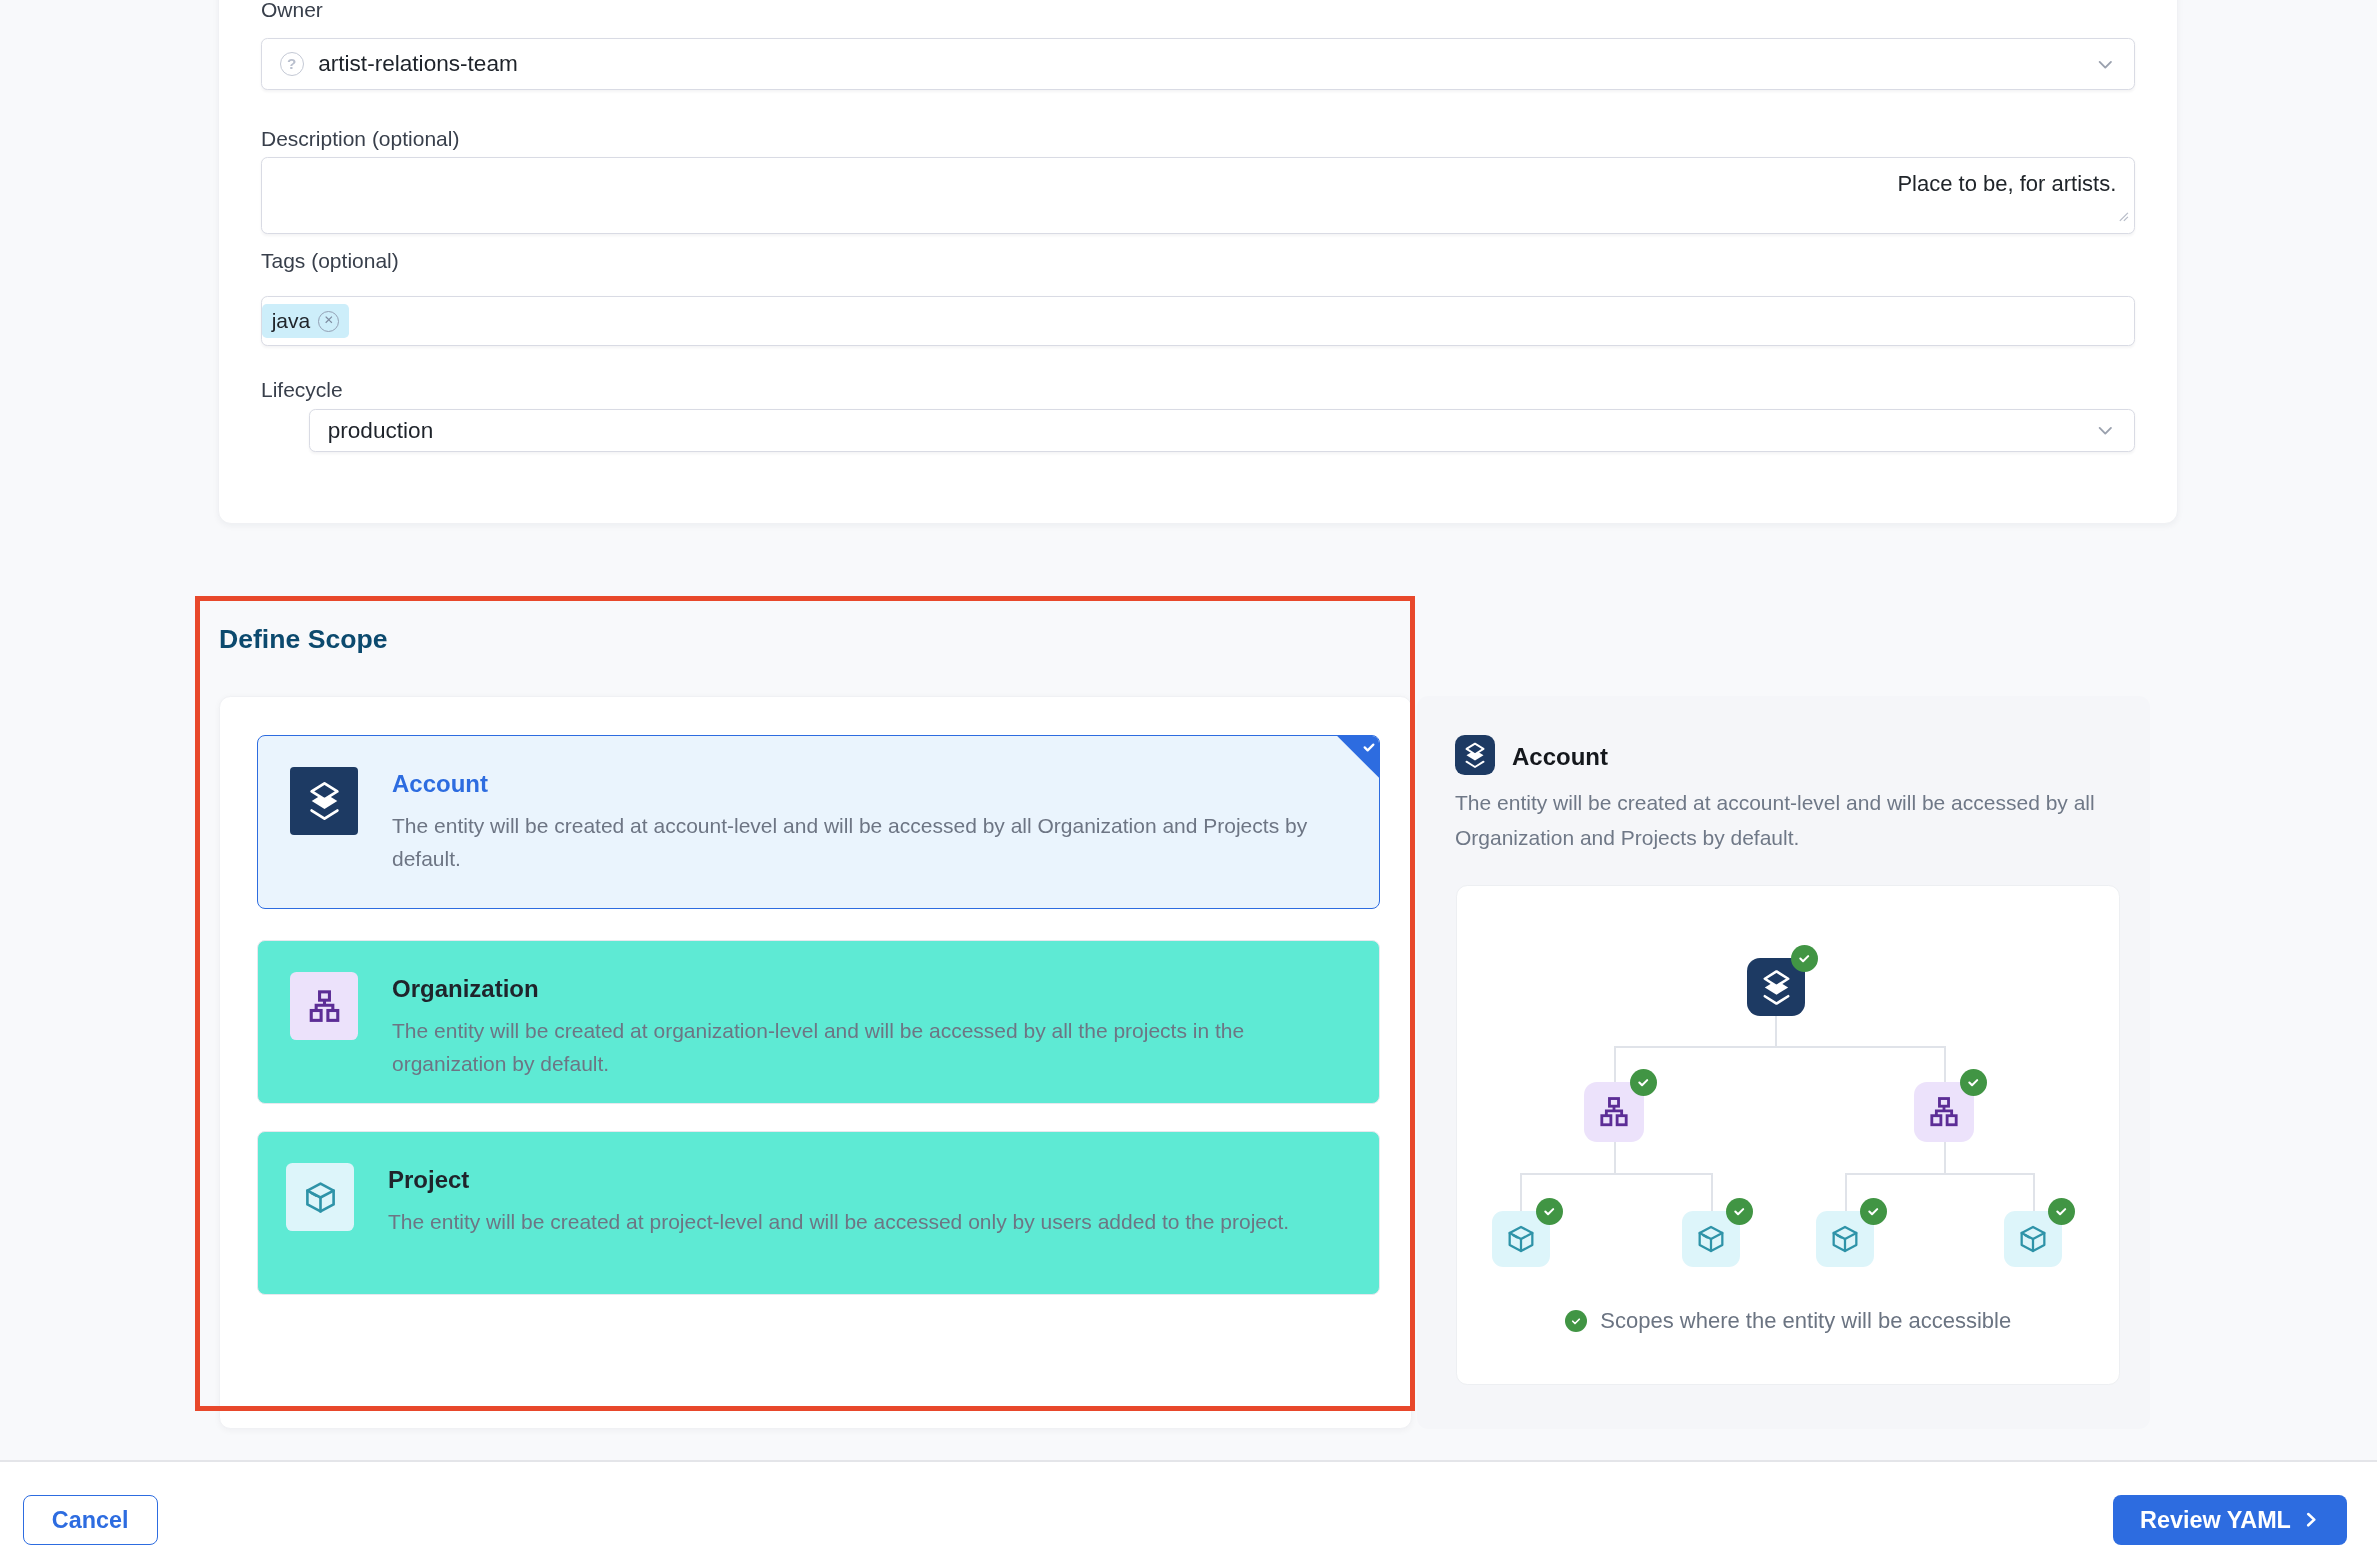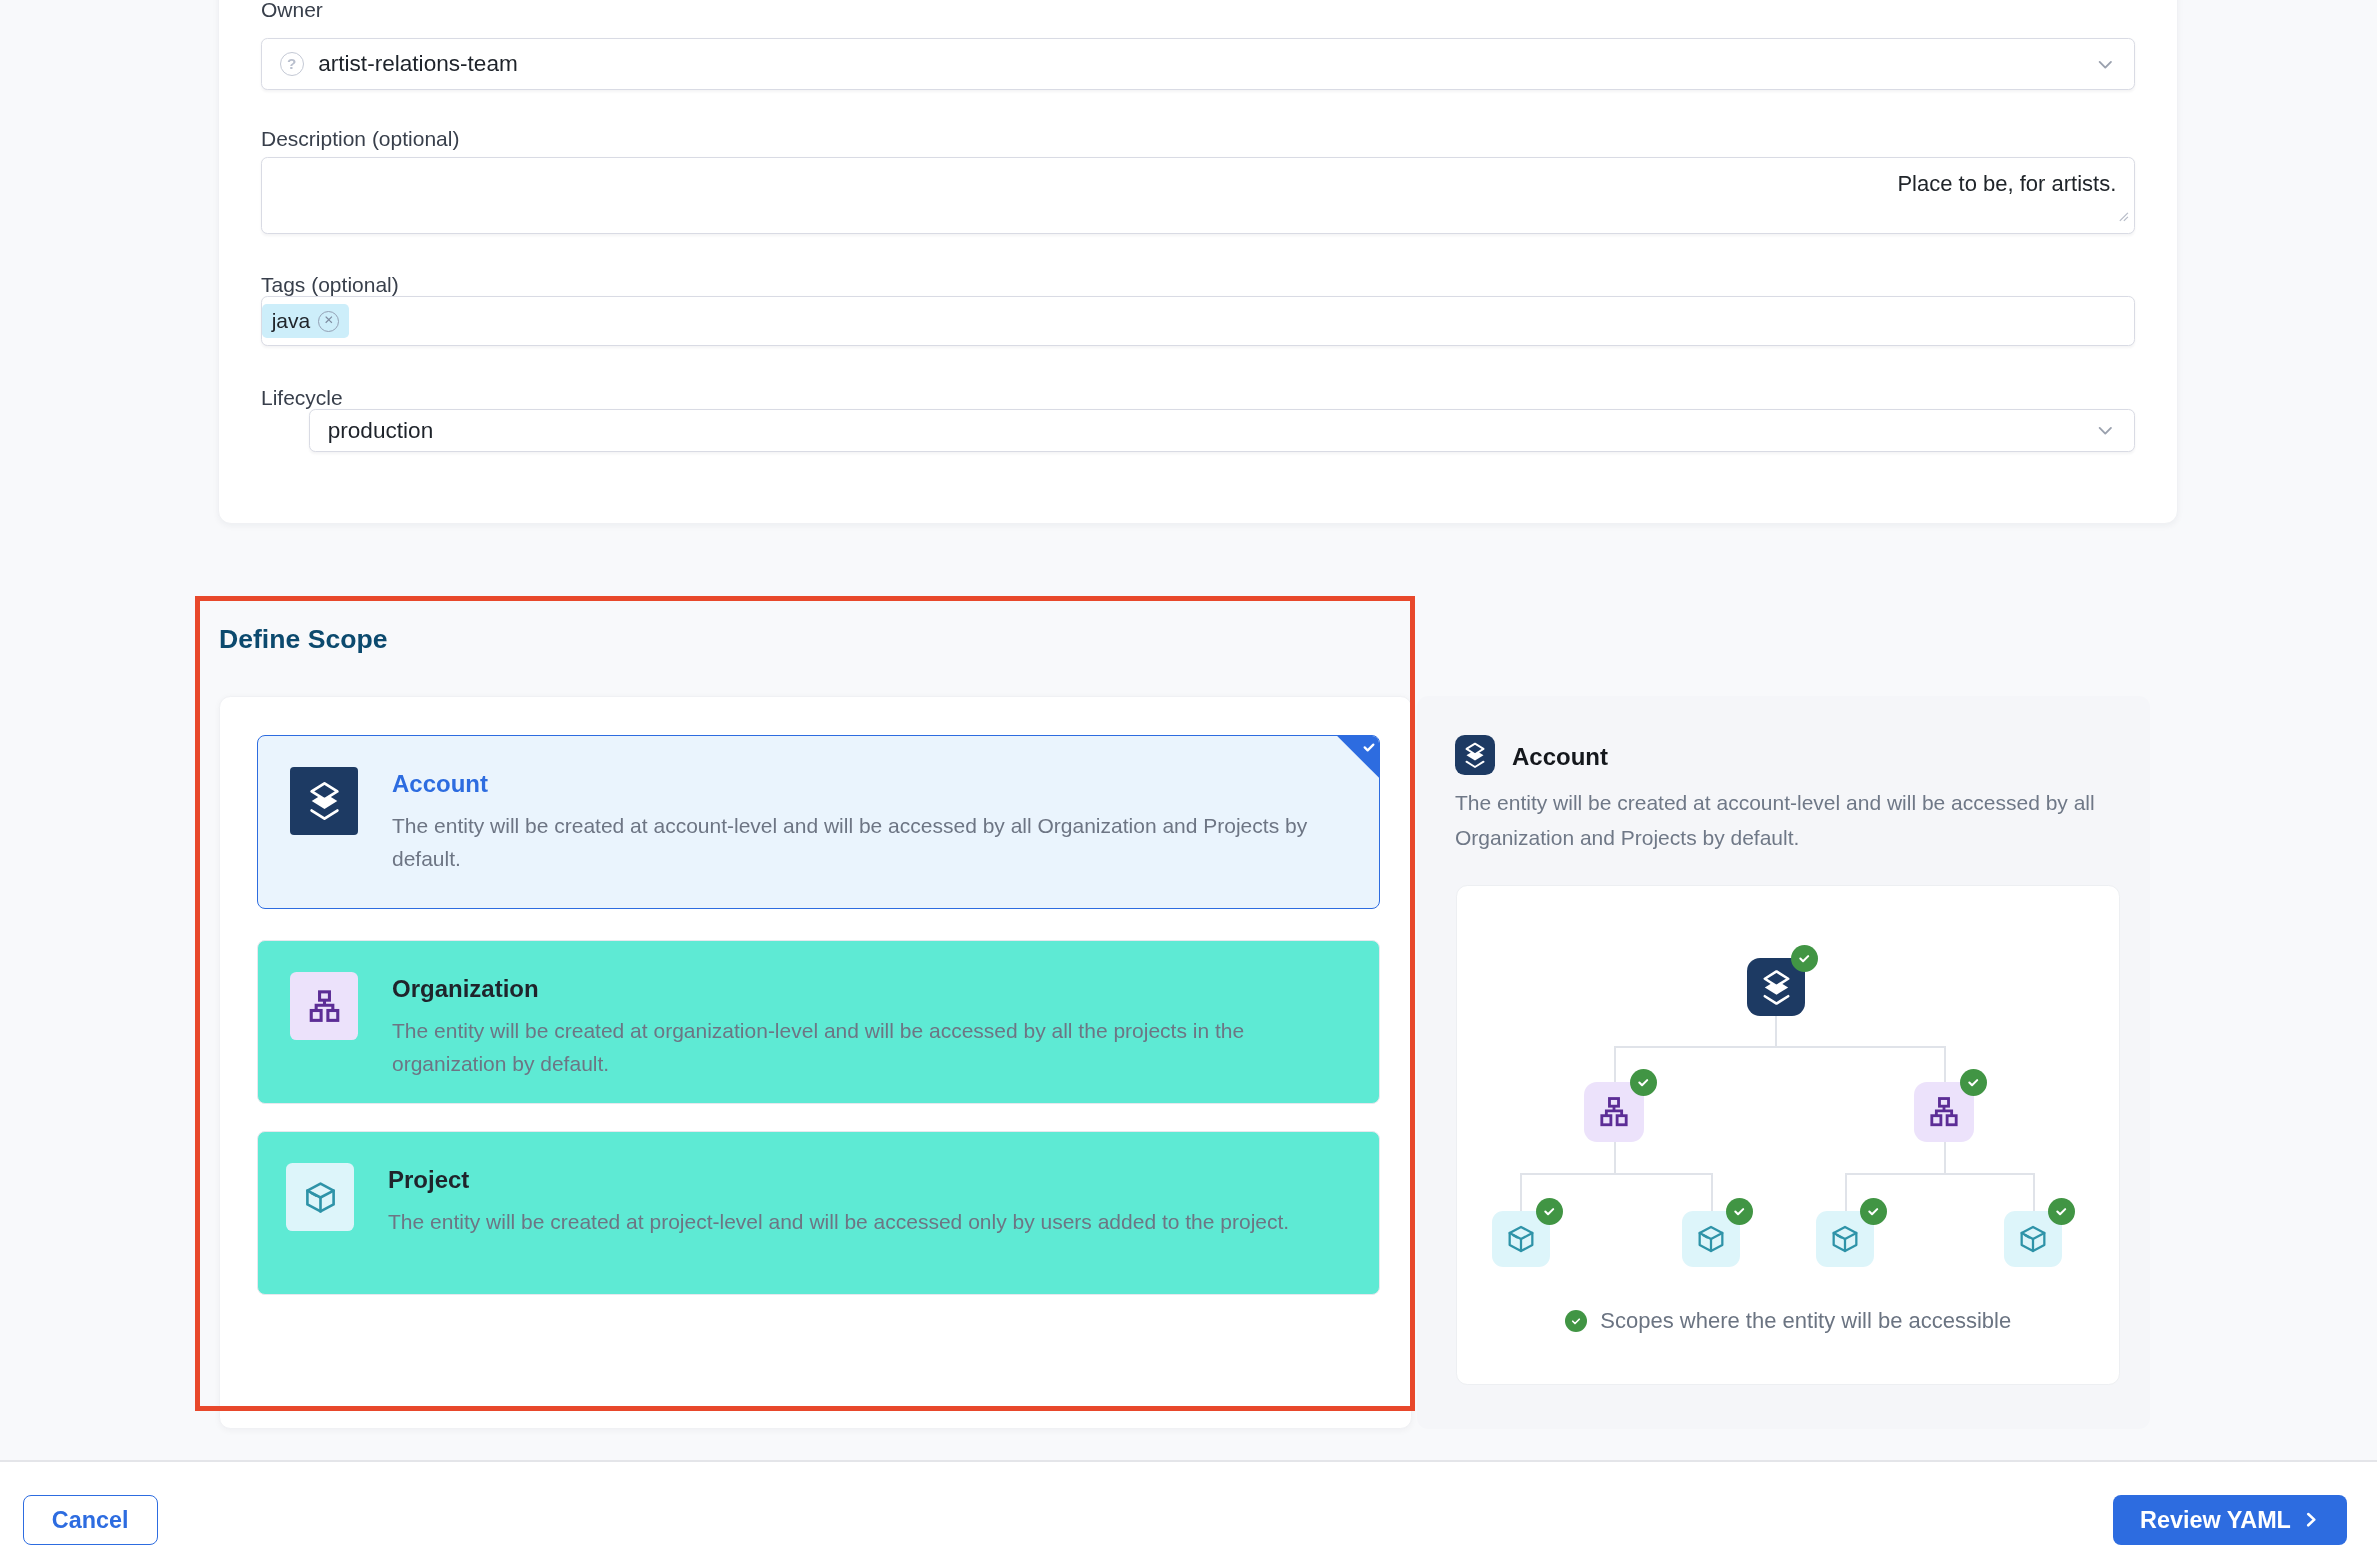--- a/index.html
+++ b/index.html
@@ -155,29 +155,29 @@
     <div class="abs field-label" style="top:147px;">Description (optional)</div>
     <div class="abs textarea-box" style="top:177px; height:77px;">
       <span>Place to be, for artists.</span>
       <span class="resize-handle">
         <svg width="14.5" height="14.5" viewBox="0 0 18 18">
             <path d="M16 6 L6 16 M16 11 L11 16" stroke="#b8bdc9" stroke-width="1.6"></path>
           </svg>
       </span>
     </div>
 
-    <div class="abs field-label" style="top:293px;">Tags (optional)</div>
+    <div class="abs field-label" style="top:269px;">Tags (optional)</div>
     <div class="abs control plain" style="top:316px; height:50px; padding:0 0;">
       <span class="chip">
         <span>java</span>
         <span class="chip-x">✕</span>
       </span>
     </div>
 
-    <div class="abs field-label" style="top:398px;margin-top:8px;">Lifecycle</div>
+    <div class="abs field-label" style="top:398px;">Lifecycle</div>
     <div class="abs control plain" style="top:429px; height:43px;margin-left:48px;">
       <span class="value">production</span>
       <span class="chev">
         <svg width="22.6" height="22.6" viewBox="0 0 24 24" fill="none">
             <polyline points="6,9.5 12,15.5 18,9.5" stroke="#9aa1ae" stroke-width="2" stroke-linecap="round" stroke-linejoin="round"></polyline>
           </svg>
       </span>
     </div>
   </div>
 

